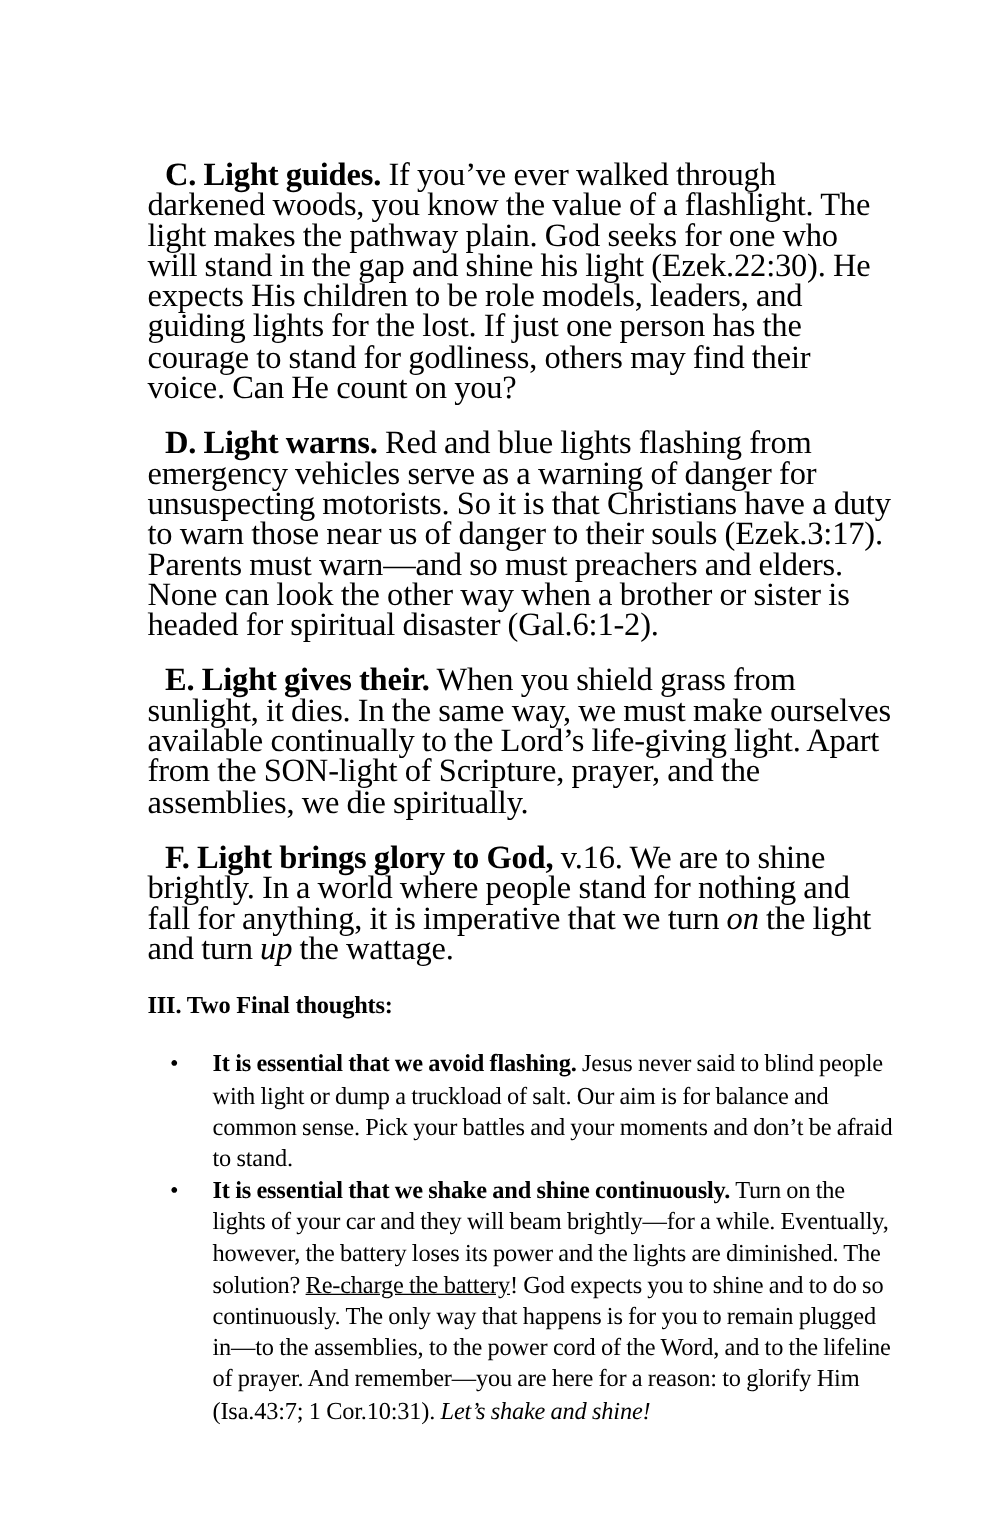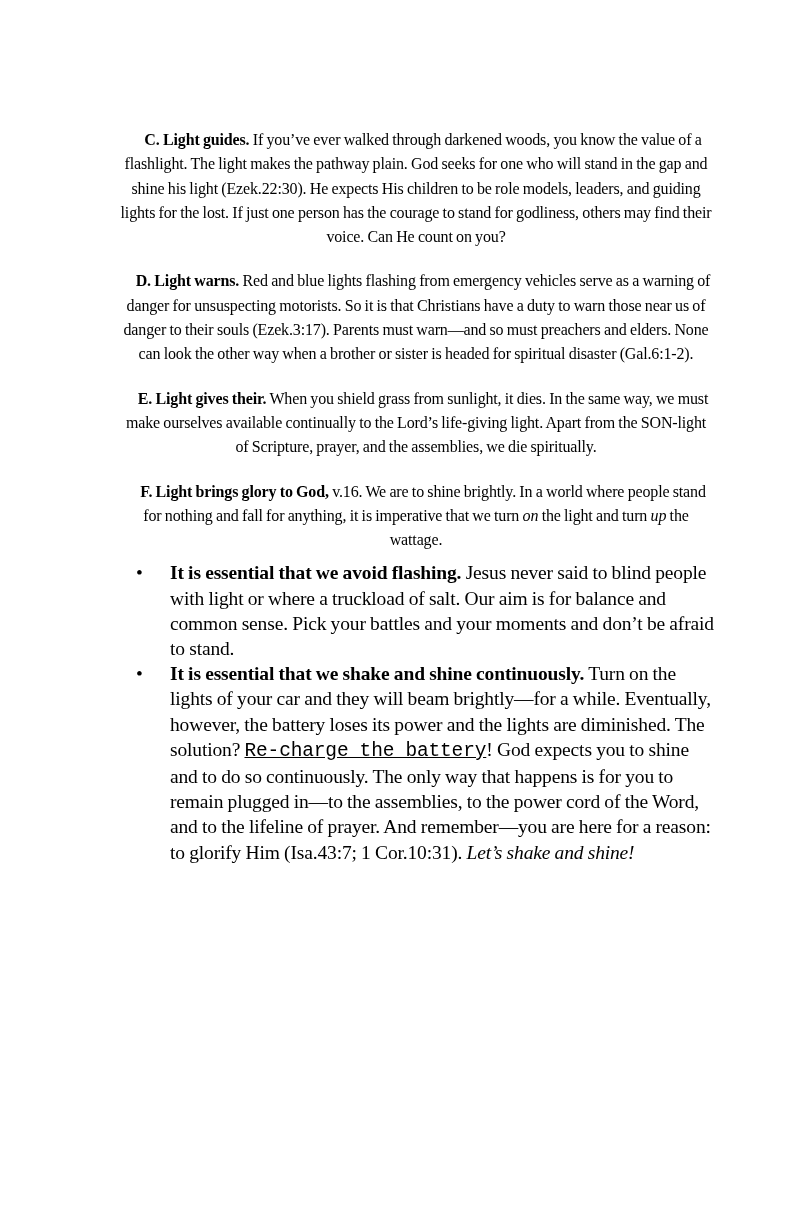--- a/index.html
+++ b/index.html
@@ -23,40 +23,39 @@
     height: 1210px;
     background: #ffffff;
   }
   .content {
     position: absolute;
     left: 118px;
     top: 128px;
     width: 596px;
   }
   .para {
-    font-size: 16px;
+    font-size: 26px;
     line-height: 24.3px;
-    text-align: center;
+    text-align: left;
     margin: 0 0 20px 0;
     text-indent: 14px;
     letter-spacing: -0.15px;
     word-spacing: -0.5px;
   }
   .para.last-section {
-    margin-bottom: 8px;
+    margin-bottom: 22px;
   }
   b, .b {
     font-weight: bold;
   }
   i, .i {
     font-style: italic;
   }
   u, .u {
     text-decoration: underline;
-    font-family: Liberation Mono, monospace;
   }
   .heading3 {
     font-size: 19.5px;
     line-height: 24.3px;
     font-weight: bold;
     text-indent: 0;
     margin: 0 0 22px 0;
     letter-spacing: -0.15px;
   }
   .bullet-list {
@@ -89,23 +88,24 @@
   <div class="content">
 
     <p class="para"><b>C.  Light guides.</b><span> If you’ve ever walked through darkened woods, you know the value of a flashlight. The light makes the pathway plain. God seeks for one who will stand in the gap and shine his light (Ezek.22:30). He expects His children to be role models, leaders, and guiding lights for the lost. If just one person has the courage to stand for godliness, others may find their voice. Can He count on you?</span></p>
 
     <p class="para"><b>D. Light warns.</b><span>  Red and blue lights flashing from emergency vehicles serve as a warning of danger for unsuspecting motorists. So it is that Christians have a duty to warn those near us of danger to their souls (Ezek.3:17). Parents must warn—and so must preachers and elders. None can look the other way when a brother or sister is headed for spiritual disaster (Gal.6:1-2).</span></p>
 
     <p class="para"><b>E. Light gives their.</b><span> When you shield grass from sunlight, it dies. In the same way, we must make ourselves available continually to the Lord’s life-giving light. Apart from the SON-light of Scripture, prayer, and the assemblies, we die spiritually.</span></p>
 
     <p class="para last-section"><b>F. Light brings glory to God,</b><span> v.16. We are to shine brightly. In a world where people stand for nothing and fall for anything, it is imperative that we turn </span><i>on</i><span> the light and turn </span><i>up</i><span> the wattage.</span></p>
 
+    <p class="heading3">III. Two Final thoughts:</p>
 
     <ul class="bullet-list">
 
-      <li class="bullet-item"><span class="dot">•</span><b>It is essential that we avoid flashing.</b><span> Jesus never said to blind people with light or where a truckload of salt. Our aim is for balance and common sense. Pick your battles and your moments and don’t be afraid to stand.</span></li>
+      <li class="bullet-item"><span class="dot">•</span><b>It is essential that we avoid flashing.</b><span> Jesus never said to blind people with light or dump a truckload of salt. Our aim is for balance and common sense. Pick your battles and your moments and don’t be afraid to stand.</span></li>
 
       <li class="bullet-item"><span class="dot">•</span><b>It is essential that we shake and shine continuously.</b><span> Turn on the lights of your car and they will beam brightly—for a while. Eventually, however, the battery loses its power and the lights are diminished. The solution? </span><u>Re-charge the battery</u><span>! God expects you to shine and to do so continuously. The only way that happens is for you to remain plugged in—to the assemblies, to the power cord of the Word, and to the lifeline of prayer. And remember—you are here for a reason: to glorify Him (Isa.43:7; 1 Cor.10:31). </span><i>Let’s shake and shine!</i></li>
 
     </ul>
 
   </div>
 </div>
 
 </body></html>

